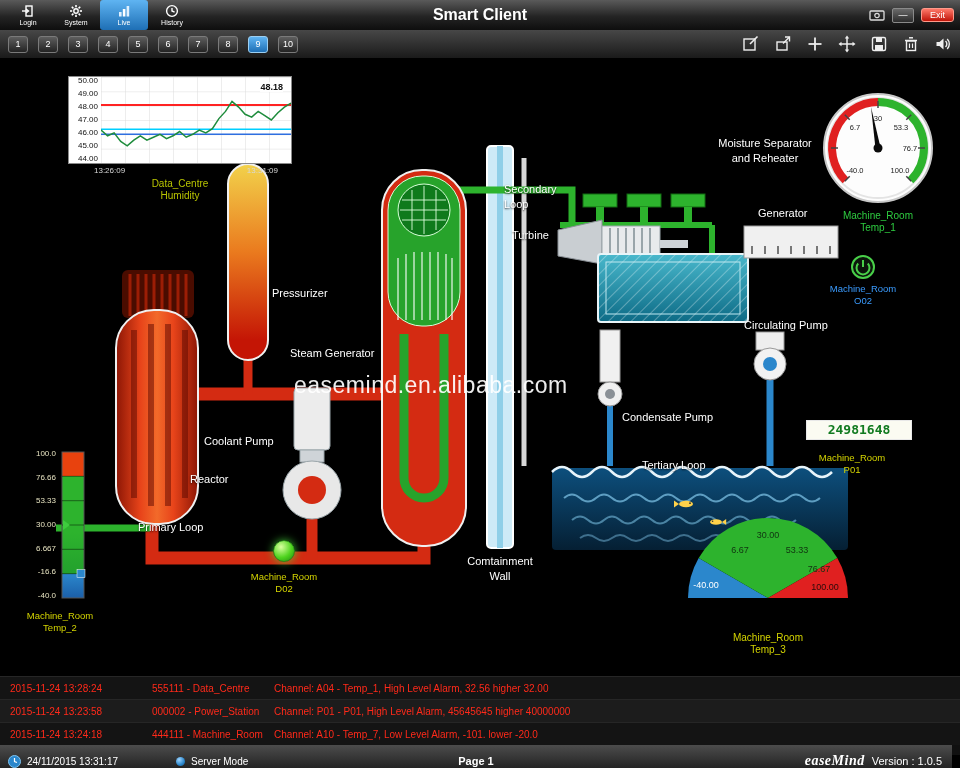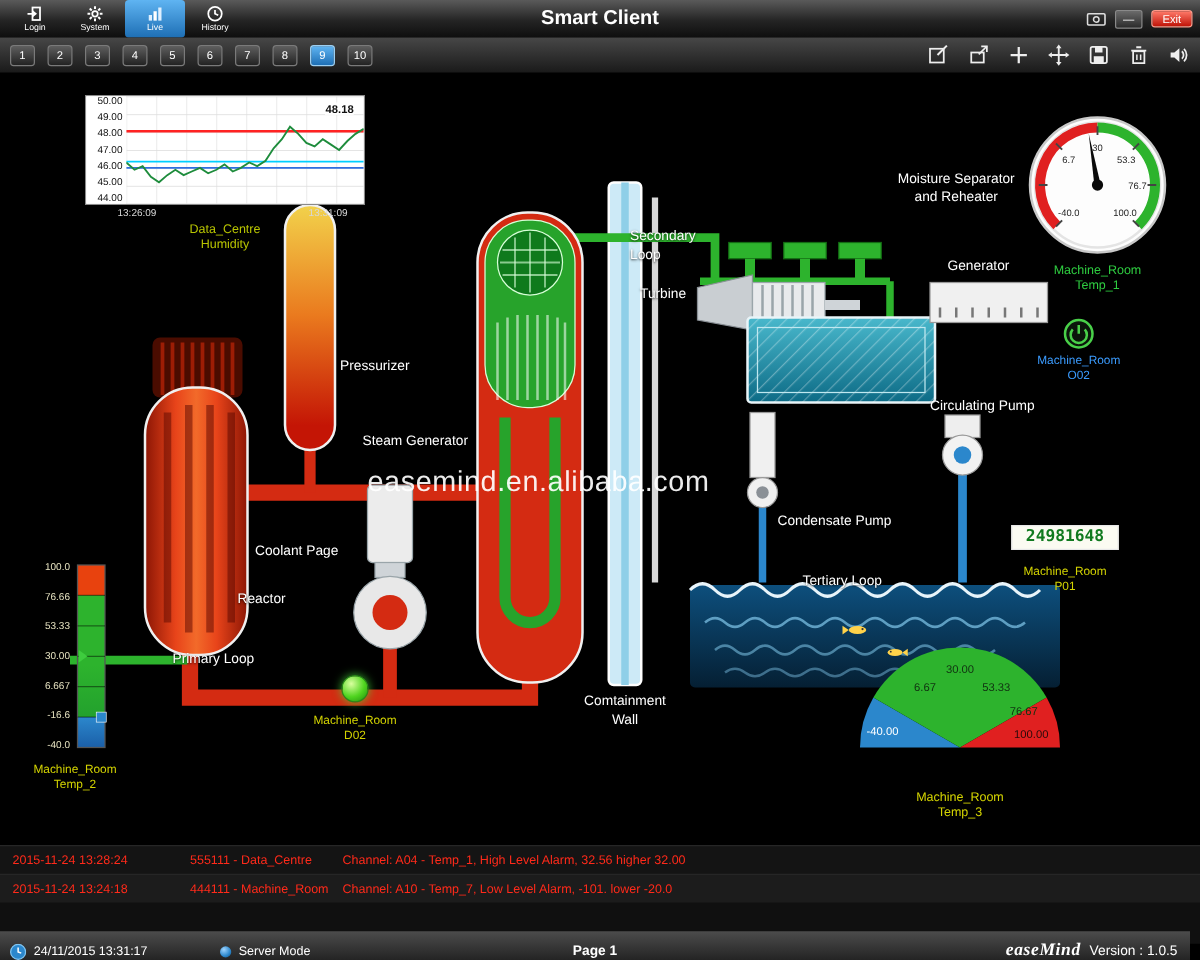--- a/index.html
+++ b/index.html
@@ -50,21 +50,21 @@
   .gauge1{position:absolute;left:820px;top:34px;width:116px;text-align:center}
   .gauge1 .wlabel{color:#2ecc40;font-size:10px;line-height:12px;margin-top:2px}
 
   
   .power{position:absolute;left:818px;top:196px;width:90px;text-align:center}
   .power svg{display:block;margin:0 auto;cursor:pointer}
   .power .wlabel{color:#3b9cff;font-size:9.5px;line-height:11.5px;margin-top:3px}
 
   
   .display{position:absolute;left:806px;top:362px;width:92px;text-align:center}
-  .display-box{width:86px;height:20px;margin:0 auto;background:#fbfbf2;border:1px solid #e8e8e8;
+  .display-box{width:106px;height:20px;margin:0 auto;background:#fbfbf2;border:1px solid #e8e8e8;
     color:#117a1f;font-family:"DejaVu Sans Mono",monospace;font-size:13px;font-weight:bold;line-height:18px}
   .display .wlabel{color:#d4d400;font-size:9.5px;line-height:12px;margin-top:12px}
 
   
   .barw{position:absolute;left:22px;top:392px;width:76px}
   .barw-row{display:flex}
   .barw-ticks{width:38px;height:150px;display:flex;flex-direction:column;justify-content:space-between;
     align-items:flex-end;padding-right:4px}
   .barw-ticks span{font-size:8px;color:#e6e2c0;line-height:8px}
   .barw .wlabel{color:#d4d400;font-size:9.5px;line-height:12px;margin-top:10px;text-align:center;width:76px}
@@ -405,21 +405,21 @@
         <div>and Reheater</div>
     </div>
     <div class="dlabel" style="left:504px;top:124px">
       <div>Secondary</div>
         <div>Loop</div>
     </div>
     <span class="dlabel" style="left:512px;top:170px">Turbine</span>
     <span class="dlabel" style="left:758px;top:148px">Generator</span>
     <span class="dlabel" style="left:272px;top:228px">Pressurizer</span>
     <span class="dlabel" style="left:290px;top:288px">Steam Generator</span>
-    <span class="dlabel" style="left:204px;top:376px">Coolant Page</span>
+    <span class="dlabel" style="left:204px;top:376px">Coolant Pump</span>
     <span class="dlabel" style="left:190px;top:414px">Reactor</span>
     <span class="dlabel" style="left:138px;top:462px">Primary Loop</span>
     <span class="dlabel" style="left:744px;top:260px">Circulating Pump</span>
     <span class="dlabel" style="left:622px;top:352px">Condensate Pump</span>
     <span class="dlabel" style="left:642px;top:400px">Tertiary Loop</span>
     <div class="dlabel" style="left:455px;top:496px;width:90px;text-align:center">
       <div>Comtainment</div>
         <div>Wall</div>
     </div>
 
@@ -577,20 +577,25 @@
     </div>
   </div>
 
   <div class="alarms">
     <div class="alarm-row">
       <span class="alarm-time">2015-11-24 13:28:24</span>
       <span class="alarm-source">555111 - Data_Centre</span>
       <span class="alarm-message">Channel: A04 - Temp_1, High Level Alarm, 32.56 higher 32.00</span>
     </div>
     <div class="alarm-row">
+      <span class="alarm-time">2015-11-24 13:23:58</span>
+      <span class="alarm-source">000002 - Power_Station</span>
+      <span class="alarm-message">Channel: P01 - P01, High Level Alarm, 45645645 higher 40000000</span>
+    </div>
+    <div class="alarm-row">
       <span class="alarm-time">2015-11-24 13:24:18</span>
       <span class="alarm-source">444111 - Machine_Room</span>
       <span class="alarm-message">Channel: A10 - Temp_7, Low Level Alarm, -101. lower -20.0</span>
     </div>
   </div>
 
   <div class="statusbar">
     <svg width="13" height="13" viewBox="0 0 13 13" style="margin-left:8px">
       <circle cx="6.5" cy="6.5" r="6" fill="#2b87cc" stroke="#7fc4f0"></circle>
       <polyline points="6.5,3 6.5,6.5 9,7.5" fill="none" stroke="#fff" stroke-width="1.2"></polyline>

